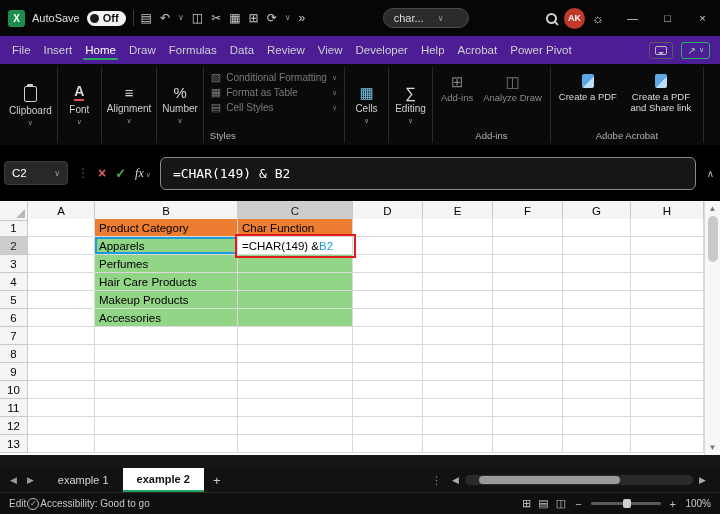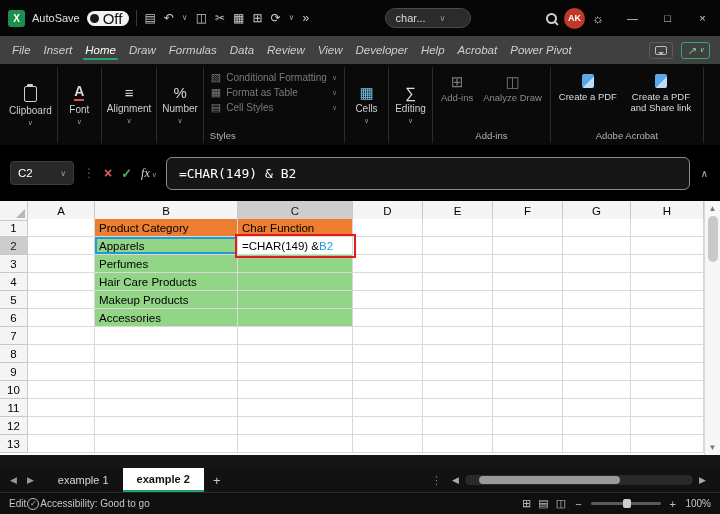--- a/index.html
+++ b/index.html
@@ -5,37 +5,37 @@
   * { box-sizing: border-box; margin: 0; padding: 0; }
   body { width: 720px; height: 514px; font-family: "Liberation Sans", sans-serif; background: #000; overflow: hidden; }
   .app { width: 720px; height: 514px; display: flex; flex-direction: column; }
 
   
   .titlebar { height: 36px; background: #060606; display: flex; align-items: center; padding-left: 8px; gap: 7px; color: #d6d6d6; font-size: 11px; flex: none; }
   .excel-logo { width: 17px; height: 17px; background: #1E8E4F; border-radius: 3px; color: #fff; font-size: 10px; font-weight: bold; display: flex; align-items: center; justify-content: center; }
   .autosave-label { color: #e0e0e0; }
   .toggle { background: #f2f2f2; border-radius: 9px; height: 15px; display: flex; align-items: center; gap: 4px; padding: 0 7px 0 3px; cursor: default; }
   .knob { width: 9px; height: 9px; border-radius: 50%; background: #1a1a1a; }
-  .toggle-text { color: #111; font-size: 15px; font-weight: normal; }
+  .toggle-text { color: #111; font-size: 11px; font-weight: bold; }
   .vdiv { width: 1px; height: 16px; background: #3a3a3a; }
   .qat { display: flex; align-items: center; gap: 8px; }
   .qat-icon { color: #c9c9c9; font-size: 12px; line-height: 1; }
   .qat-icon.caret-down { font-size: 8px; color: #9a9a9a; }
   .spacer { flex: 1; }
   .search-pill { background: #2b2b2b; border: 1px solid #4a4a4a; border-radius: 11px; height: 20px; display: flex; align-items: center; gap: 14px; padding: 0 10px; color: #dcdcdc; font-size: 11px; min-width: 86px; }
   .search-pill .caret { font-size: 8px; color: #9a9a9a; }
   .magnifier { width: 11px; height: 11px; border: 2px solid #cfcfcf; border-radius: 50%; position: relative; }
   .magnifier::after { content: ""; position: absolute; width: 6px; height: 2px; background: #cfcfcf; transform: rotate(45deg); right: -4px; bottom: -2px; border-radius: 1px; }
   .avatar { width: 21px; height: 21px; border-radius: 50%; background: #C0392B; color: #fff; font-size: 9px; font-weight: bold; display: flex; align-items: center; justify-content: center; }
   .bulb { color: #d8d8d8; font-size: 13px; }
   .win-controls { display: flex; align-self: stretch; margin-left: 4px; }
   .win-controls span { width: 35px; display: flex; align-items: center; justify-content: center; color: #d6d6d6; font-size: 11px; }
 
   
-  .menubar { height: 28px; background: #404040; display: flex; align-items: center; padding: 0 10px; gap: 9px; flex: none; font-style: italic; }
+  .menubar { height: 28px; background: #4c1d95; display: flex; align-items: center; padding: 0 10px; gap: 9px; flex: none; }
   .menu-item { color: #cfcfcf; font-size: 11.5px; padding: 5px 2px; position: relative; white-space: nowrap; }
   .menu-item.active { color: #fff; }
   .menu-item.active::after { content: ""; position: absolute; left: 0; right: 0; bottom: 1px; height: 2.5px; background: #27A567; border-radius: 2px; }
   .menubar-right { margin-left: auto; display: flex; align-items: center; gap: 8px; }
   .bubble-btn { border: 1px solid #5a5a5a; border-radius: 3px; padding: 3px 5px; display: flex; align-items: center; }
   .bubble { width: 12px; height: 9px; border: 1.5px solid #bbb; border-radius: 2px; position: relative; }
   .bubble::after { content: ""; position: absolute; left: 2px; bottom: -4px; border: 3px solid transparent; border-top-color: #bbb; }
   .share-box { border: 1px solid #2EA86B; border-radius: 3px; color: #8FD9B2; font-size: 10px; padding: 2px 5px; display: flex; gap: 3px; align-items: center; }
   .share-box .caret { font-size: 7px; color: #8FD9B2; }
 
@@ -61,21 +61,21 @@
   .stack-row .slabel { font-size: 10px; white-space: nowrap; }
   .stack-row .gcaret { margin-left: auto; }
   .rgroup.disabled .slabel, .rgroup.disabled .glabel, .rgroup.disabled .ricon, .rgroup.disabled .gcaret { color: #7a7a7a; }
   .rgroup.buttons { padding: 2px 4px 1px; }
   .btn-row { display: flex; align-items: stretch; gap: 2px; flex: 1; }
   .rbtn { display: flex; flex-direction: column; align-items: center; justify-content: flex-start; gap: 4px; padding: 5px 4px 0; text-align: center; }
   .rbtn .blabel { font-size: 9.5px; line-height: 1.15; max-width: 68px; color: #dcdcdc; }
   .rgroup.disabled .blabel { color: #8a8a8a; }
 
   
-  .formulabar { height: 56px; background: #000; display: flex; align-items: center; padding: 0 10px; gap: 9px; flex: none; }
+  .formulabar { height: 56px; background: #000; display: flex; align-items: center; padding: 0 4px; gap: 9px; flex: none; }
   .namebox { width: 64px; height: 24px; background: #282828; border: 1px solid #3d3d3d; border-radius: 4px; display: flex; align-items: center; padding: 0 7px; color: #fff; font-size: 11.5px; }
   .namebox .caret { margin-left: auto; font-size: 8px; color: #9a9a9a; }
   .fb-dots { color: #666; font-size: 12px; }
   .fb-cancel { color: #E05C5C; font-size: 14px; font-weight: bold; }
   .fb-confirm { color: #4CAF50; font-size: 13px; font-weight: bold; }
   .fb-fx { color: #ddd; font-style: italic; font-size: 12px; font-family: "Liberation Serif", serif; }
   .fb-fx .caret { font-style: normal; font-size: 7px; color: #9a9a9a; margin-left: 2px; }
   .formula-box { flex: 1; height: 33px; background: #161616; border: 1px solid #8a8a8a; border-radius: 6px; display: flex; align-items: center; padding: 0 12px; color: #fff; font-size: 13px; font-family: "DejaVu Sans Mono", monospace; }
   .fb-collapse { color: #bbb; font-size: 10px; padding: 0 2px; }
 

